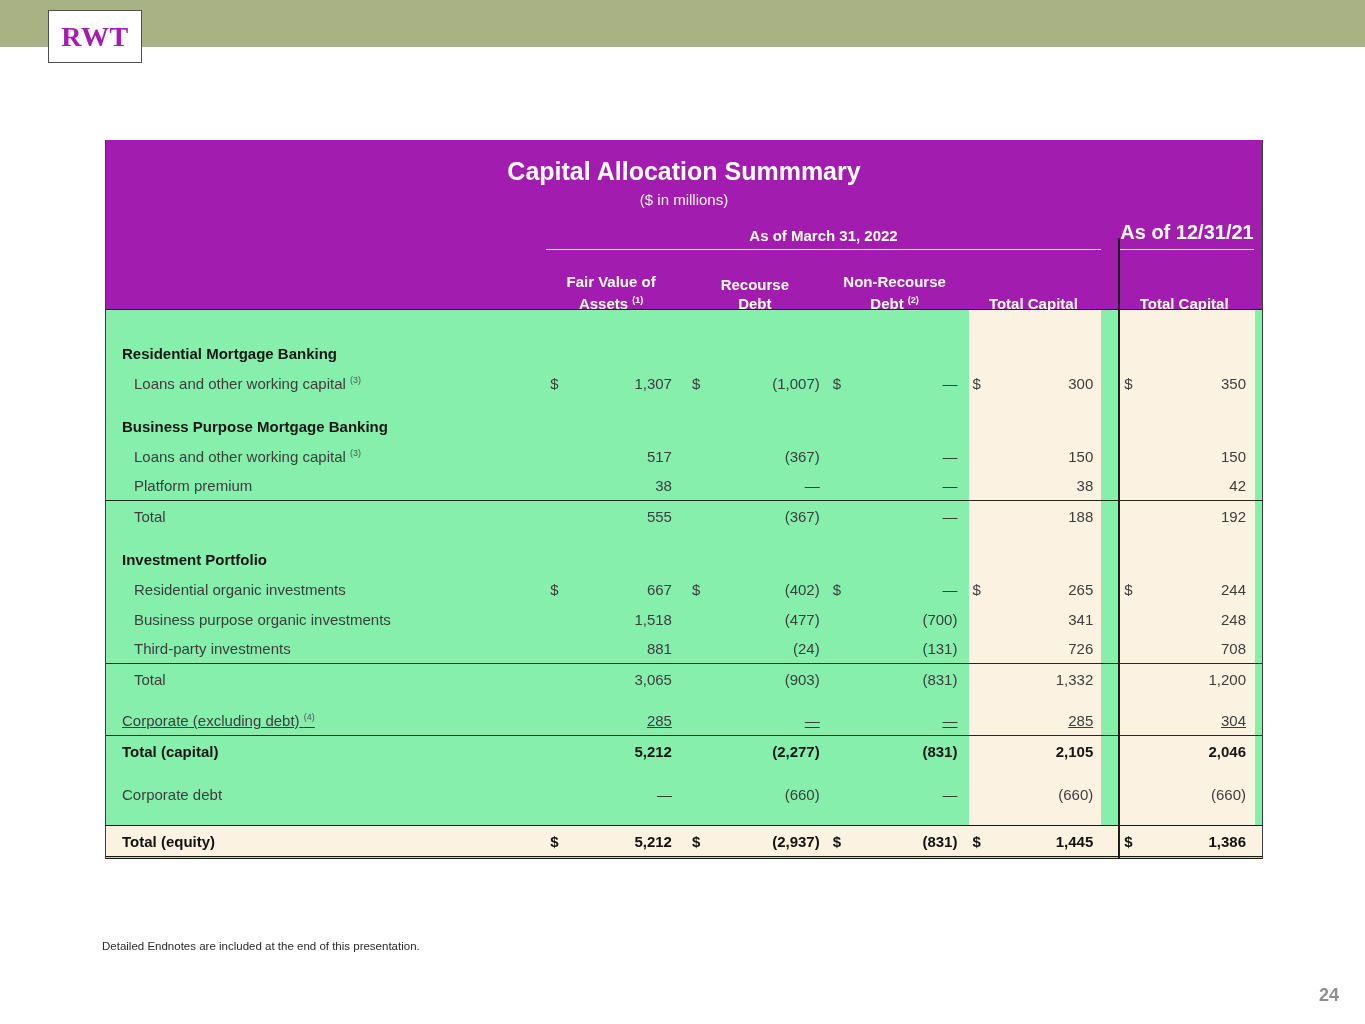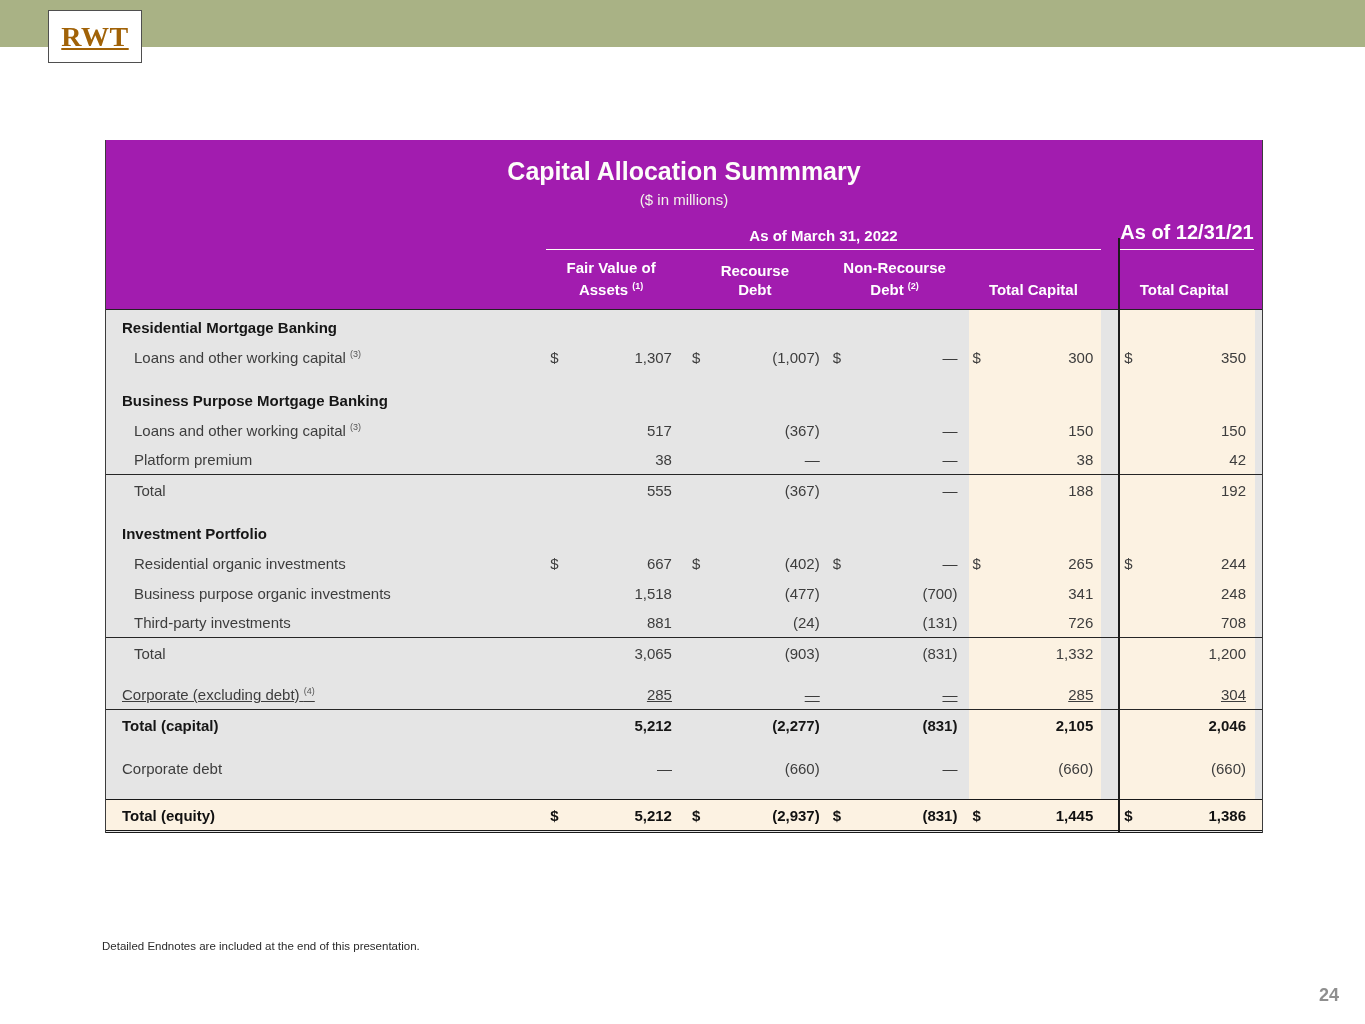--- a/index.html
+++ b/index.html
@@ -4,51 +4,51 @@
 <style>
   * { margin:0; padding:0; box-sizing:border-box; }
   html,body { background:#ffffff; }
   body { font-family:"Liberation Sans","DejaVu Sans",sans-serif; }
   .slide { position:relative; width:1365px; height:1024px; background:#ffffff; overflow:hidden; }
 
   
   .banner { position:absolute; left:0; top:0; width:1365px; height:47px; background:#a9b285; }
   .logo-box { position:absolute; left:48px; top:10px; width:94px; height:53px;
               background:#ffffff; border:1.5px solid #4f4f4f; display:flex; align-items:center; justify-content:center; z-index:4; }
-  .logo-text { font-family:"Liberation Serif","DejaVu Serif",serif; font-size:28px; font-weight:600; color:#a16207; letter-spacing:0.5px;text-decoration:underline; }
+  .logo-text { font-family:"Liberation Serif","DejaVu Serif",serif; font-size:28px; font-weight:600; color:#a21caf; letter-spacing:0.5px; }
 
   
   .cap-table { position:absolute; left:105px; top:140px; width:1158px;
                border-left:1px solid #3c3c3c; border-right:1px solid #3c3c3c; }
 
   
   .thead-green { height:170px; background:#a21caf; border-bottom:1.5px solid #222; color:#fff; }
   .t-title { text-align:center; font-size:25px; font-weight:bold; padding-top:16px; line-height:30px; color:#fdfdfa; }
   .t-subtitle { text-align:center; font-size:15px; color:#f3f3ea; margin-top:4px; line-height:20px; }
   .group-row { display:flex; margin-top:11px; align-items:flex-end; }
   .g-spacer { width:440px; }
   .g-march { width:555px; text-align:center; font-size:15px; font-weight:bold;
              border-bottom:1.5px solid #fdfdf8; padding-bottom:5px; }
   .g-gap { width:19px; }
   .g-dec { width:134px; text-align:center; font-size:20px; font-weight:bold; white-space:nowrap;
            border-bottom:1.5px solid #fdfdf8; padding-bottom:5px; }
-  .colhead-row { display:flex; align-items:flex-end; margin-top:8px; }
+  .colhead-row { display:flex; align-items:flex-end; margin-top:22px; }
   .hlabel { width:440px; }
   .hcell { font-size:15px; font-weight:bold; text-align:center; line-height:19px; padding-bottom:2px; }
   .hcell sup { font-size:9px; }
 
   
   .c1 { width:132px; margin-right:8px; }
   .c2 { width:140px; margin-right:2px; }
   .c3 { width:136px; margin-right:5px; }
   .c4 { width:132px; margin-right:17px; }
   .c5 { width:136px; margin-right:10px; }
 
   
-  .tbody { position:relative; background:#e5e5e5; padding-top:2px; }
+  .tbody { position:relative; background:#86efac; padding-top:28px; }
   .strip { position:absolute; top:0; bottom:5px; background:#fcf2e2; z-index:0; }
   .strip-c4 { left:863px; width:132px; }
   .strip-c5 { left:1014px; width:135px; }
   .vline { position:absolute; left:1012px; width:2px; top:-72px; bottom:0; background:#1c1c1c; z-index:3; }
 
   .row { position:relative; z-index:1; display:flex; align-items:center; height:30px;
          font-size:15px; color:#3d3d3d; }
   .lbl { width:440px; padding-left:16px; white-space:nowrap; }
   .lbl sup { font-size:9px; color:#555; }
   .cell { display:flex; justify-content:space-between; align-items:center; height:100%; }

